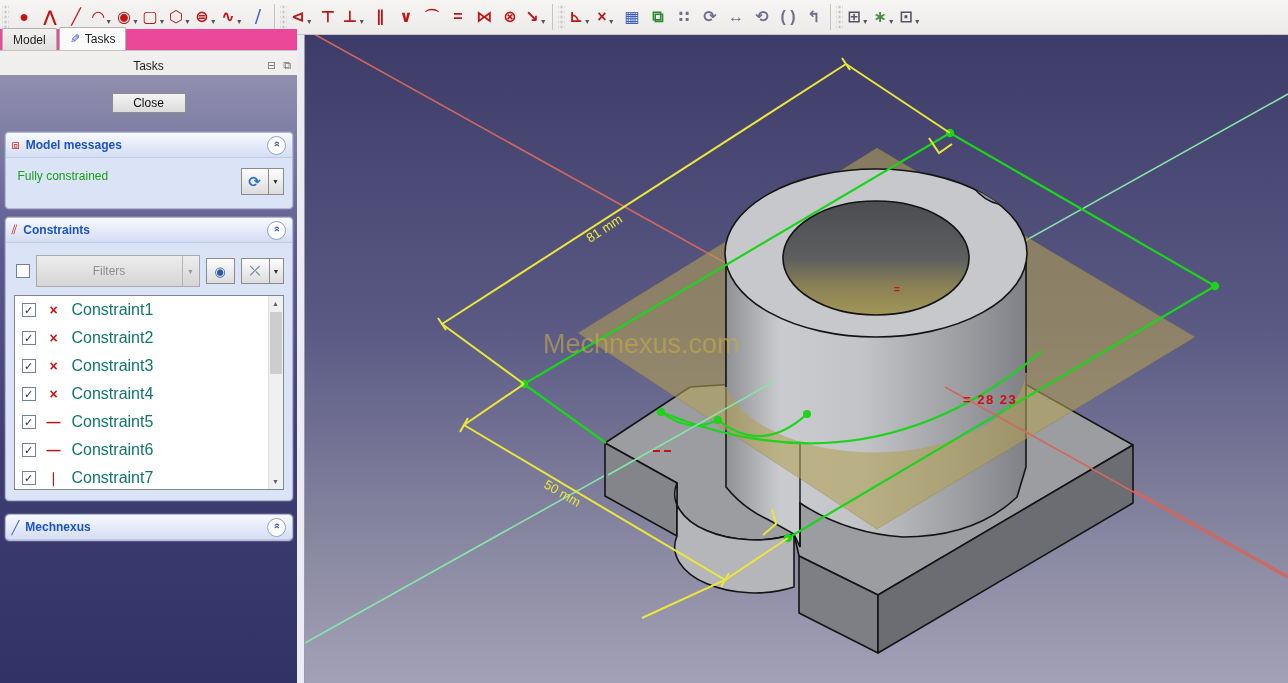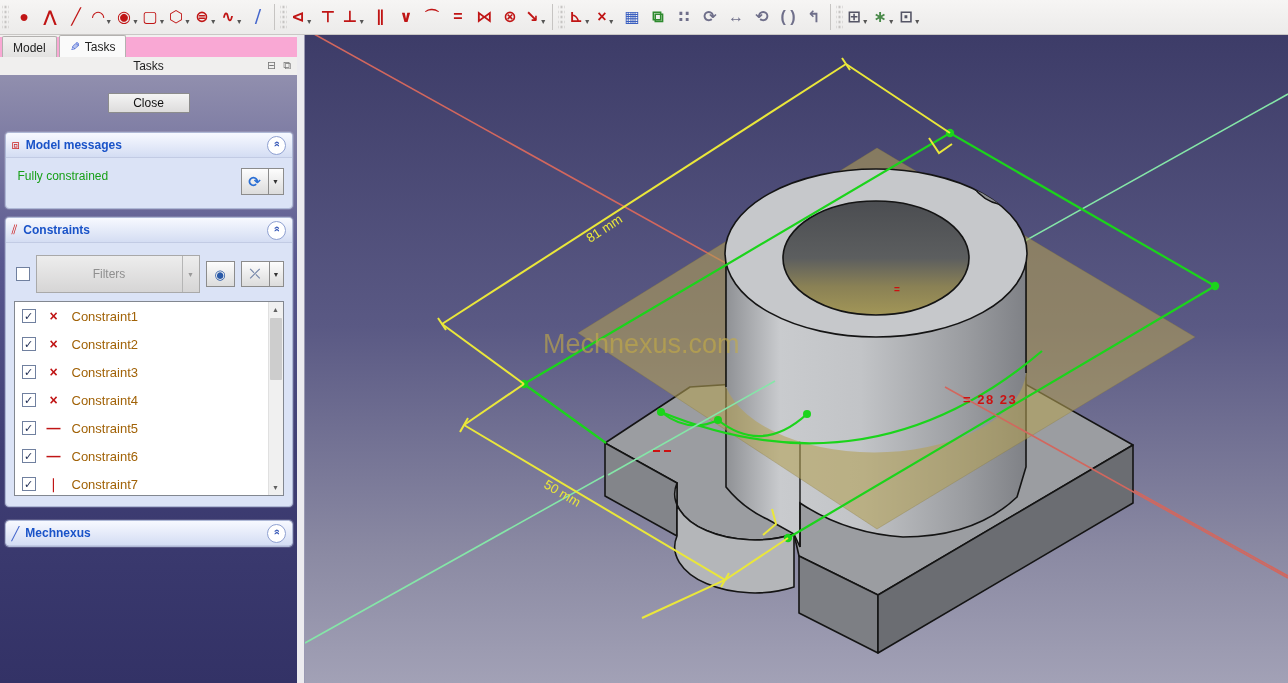--- a/index.html
+++ b/index.html
@@ -13,39 +13,39 @@
   .tb-handle{width:7px;height:24px;margin:0 2px;
              background-image:radial-gradient(circle,#b5b3b1 1px,transparent 1.2px);
              background-size:4px 5px;background-position:center;}
   .tb-sep{width:1px;height:26px;background:#c6c4c2;margin:0 3px;}
   .tb-btn{height:28px;min-width:24px;display:flex;align-items:center;justify-content:center;
           border-radius:3px;padding:0 1px;cursor:default;}
   .tb-glyph{font-size:16px;line-height:1;font-weight:bold;}
   .tb-dd{font-size:7px;color:#555;margin-left:1px;transform:translateY(4px);}
 
   
-  .tabbar{position:absolute;top:37px;left:0;width:297px;height:22px;background:#f9a8d4;
+  .tabbar{position:absolute;top:29px;left:0;width:297px;height:22px;background:#ec4899;
           border-bottom:1px solid #c5c3c1;box-sizing:border-box;display:flex;align-items:flex-end;}
   .tab{height:21px;display:flex;align-items:center;padding:0 10px;font-size:12px;color:#222;
        border:1px solid #b3b1af;border-bottom:none;border-radius:2px 2px 0 0;margin-left:2px;
        background:linear-gradient(#f2f1f0,#e2e1e0);}
   .tab.active{background:#fafafa;height:22px;font-size:12px;}
   .tab .pen{color:#2b4fd0;margin-right:5px;font-size:12px;transform:scaleX(-1);}
 
   .paneltitle{position:absolute;top:57px;left:0;width:297px;height:18px;background:#f0efee;
               display:flex;align-items:center;justify-content:center;font-size:12px;color:#222;}
   .pt-icons{position:absolute;right:6px;top:2px;display:flex;gap:7px;color:#777;font-size:11px;}
 
   .panelbody{position:absolute;top:75px;left:0;width:297px;height:608px;
              background:linear-gradient(#918fae 0%,#5a5990 30%,#3f3e74 62%,#333266 100%);
              box-sizing:border-box;padding-top:18px;}
   .splitter{position:absolute;top:35px;left:297px;width:8px;height:648px;
             background:#ecebef;border-right:1px solid #9a99b2;box-sizing:border-box;}
 
-  .closebtn{display:block;margin:0 auto 19px auto;width:82px;height:20px;font-size:12px;
+  .closebtn{display:block;margin:0 auto 19px auto;width:74px;height:20px;font-size:12px;
             background:linear-gradient(#f4f4f4,#dddcdc);border:1px solid #8c8c8c;border-radius:1px;
             font-family:inherit;color:#111;}
 
   .section{width:286px;margin:0 auto 8px auto;border:1px solid #aeb8d6;border-radius:4px;
            background:#dbe3f6;overflow:hidden;box-shadow:0 0 0 1px rgba(255,255,255,.15);}
   .sec-head{height:24px;display:flex;align-items:center;padding:0 6px;
             background:linear-gradient(#f7f9ff,#d4ddf3);border-bottom:1px solid #c2cbe4;}
   .sec-head .sicon{font-size:13px;margin-right:6px;}
   .sec-title{font-size:12px;font-weight:bold;color:#1a53c8;flex:1;}
   .chev{width:17px;height:17px;border-radius:50%;border:1px solid #8fa0d0;background:#fff;
@@ -58,37 +58,37 @@
   .refresh .rb{width:26px;height:25px;background:linear-gradient(#fdfdfd,#dcdcdc);
                border:1px solid #8c8c8c;display:flex;align-items:center;justify-content:center;
                color:#2b6fd4;font-size:15px;font-weight:bold;}
   .refresh .ra{width:14px;height:25px;background:linear-gradient(#fdfdfd,#dcdcdc);
                border:1px solid #8c8c8c;border-left:none;display:flex;align-items:center;justify-content:center;
                font-size:7px;color:#333;}
 
   .filters-row{display:flex;align-items:center;padding:12px 8px 6px 10px;gap:6px;}
   .cb{width:14px;height:14px;background:#fff;border:1px solid #70809f;box-sizing:border-box;
       display:flex;align-items:center;justify-content:center;font-size:11px;color:#1c2a52;line-height:1;}
-  .combo{flex:1;height:38px;background:linear-gradient(#ededed,#d6d5d5);border:1px solid #a9a9a9;
+  .combo{flex:1;height:32px;background:linear-gradient(#ededed,#d6d5d5);border:1px solid #a9a9a9;
          display:flex;align-items:center;box-sizing:border-box;}
   .combo .ct{flex:1;text-align:center;font-size:12px;color:#8f8f8f;}
   .combo .ca{width:16px;height:100%;border-left:1px solid #b5b5b5;display:flex;align-items:center;
              justify-content:center;font-size:7px;color:#999;}
   .sqbtn{width:27px;height:24px;background:linear-gradient(#fdfdfd,#dcdcdc);border:1px solid #8c8c8c;
          display:flex;align-items:center;justify-content:center;font-size:13px;}
   .sqbtn.eye{color:#2a5aa8;}
   .sqbtn.tools{color:#7788aa;font-weight:bold;}
   .mini-dd{width:13px;height:24px;background:linear-gradient(#fdfdfd,#dcdcdc);border:1px solid #8c8c8c;
            border-left:none;display:flex;align-items:center;justify-content:center;font-size:7px;color:#333;}
 
   .clist{margin:2px 8px 8px 8px;height:193px;background:#fff;border:1px solid #828790;
          position:relative;overflow:hidden;}
   .crow{height:28px;display:flex;align-items:center;padding-left:7px;gap:9px;}
   .crow .cicon{width:18px;text-align:center;color:#c01515;font-weight:bold;font-size:14px;line-height:1;}
-  .crow .clabel{font-size:13px;color:#a16207;}
+  .crow .clabel{font-size:16px;color:#0f766e;}
   .scroll{position:absolute;right:0;top:0;width:15px;height:100%;background:#f0f0f0;border-left:1px solid #e0e0e0;box-sizing:border-box;}
   .scroll .up,.scroll .dn{position:absolute;left:0;width:100%;height:15px;color:#606060;font-size:7px;
         display:flex;align-items:center;justify-content:center;}
   .scroll .up{top:0;} .scroll .dn{bottom:0;}
   .scroll .thumb{position:absolute;left:1px;top:16px;width:12px;height:62px;background:#cdcdcd;border-radius:1px;}
 
   .elements-head{margin-bottom:0;}
 
   
   .viewport{position:absolute;top:35px;left:305px;width:983px;height:648px;}

